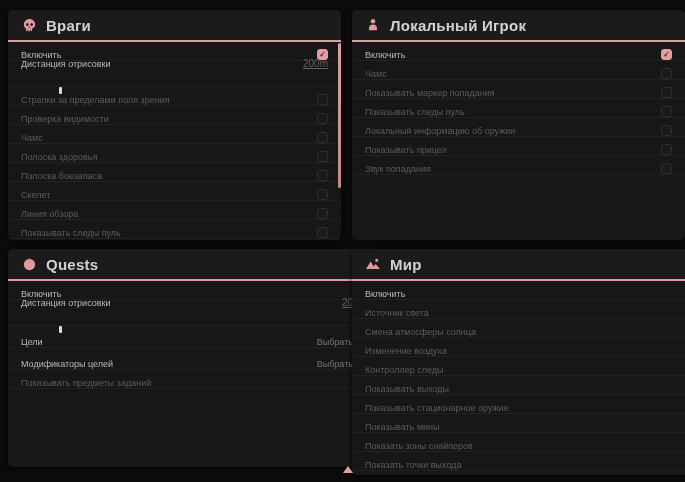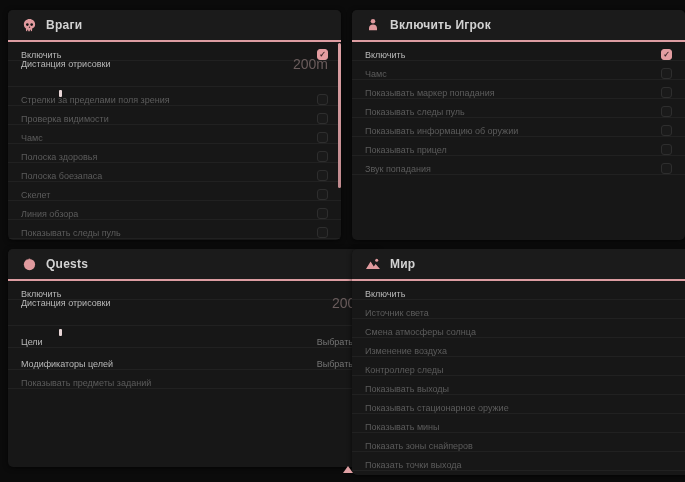--- a/index.html
+++ b/index.html
@@ -10,37 +10,37 @@
   }
   .panel{position:absolute;background:#171717;border-radius:5px;overflow:hidden;
          box-shadow:0 1px 5px rgba(0,0,0,.65);}
   #p1{left:8px;  top:10px;  width:333px;height:230px;}
   #p2{left:352px;top:10px;  width:333px;height:230px;}
   #p3{left:8px;  top:249px; width:372px;height:218px;}
   #p4{left:352px;top:249px; width:376px;height:226px;}
 
   .hdr{height:30px;display:flex;align-items:center;gap:9px;padding:0 13px;background:#1b1b1b;}
   .hdr .ico{width:16px;height:16px;display:flex;align-items:center;justify-content:center;flex:0 0 auto;}
-  .hdr .ttl{font-size:12px;font-weight:700;color:#d2d2d2;letter-spacing:.25px;}
+  .hdr .ttl{font-size:15px;font-weight:700;color:#d2d2d2;letter-spacing:.25px;}
   .divider{height:2px;background:#dd9da2;}
 
   .rows{position:relative;}
   .row{display:flex;align-items:flex-end;justify-content:space-between;
        height:19px;padding:0 13px;border-bottom:1px solid #212121;box-sizing:border-box;}
   .lbl{font-size:9px;color:#5c5c5c;white-space:nowrap;}
   .row.on .lbl{color:#b9b9b9;}
 
   .cb{width:11px;height:11px;border-radius:3px;border:1px solid #2e2e2e;background:#1a1a1a;
       box-sizing:border-box;display:flex;align-items:center;justify-content:center;flex:0 0 auto;}
   .cb.checked{background:#e49da1;border-color:#e49da1;color:#3a2427;font-size:8px;font-weight:700;}
   .cb.checked::after{content:"✓";line-height:1;}
 
   .row.slider-row{height:26px;flex-direction:column;align-items:stretch;justify-content:center;gap:20px;}
   .slider-row .top{display:flex;justify-content:space-between;align-items:center;}
-  .val{font-size:14px;color:#6a5c5c;}
+  .val{font-size:10px;color:#6a5c5c;text-decoration:underline;}
   .slider{position:relative;width:38px;height:3px;background:linear-gradient(90deg,#b57c80,#d49397);
           border-radius:2px;margin-left:1px;}
   .slider .handle{position:absolute;right:-2px;top:-2px;width:3px;height:7px;background:#e8d6d7;border-radius:1px;}
 
   .row.select-row{height:22px;}
   .sel{display:flex;align-items:center;gap:8px;}
   .sel .sel-txt{font-size:9px;color:#757575;padding-left:16px;}
   .chev{width:5px;height:5px;border-right:1.3px solid #8d8d8d;border-bottom:1.3px solid #8d8d8d;
         transform:rotate(45deg);margin-top:-3px;}
 
@@ -120,42 +120,42 @@
 </section>
 
 <section class="panel" id="p2">
   <div class="hdr">
     <span class="ico">
       <svg width="14" height="14" viewBox="0 0 16 16">
         <circle cx="8" cy="3.8" r="2.6" fill="#e09a9e"></circle>
         <path d="M8 7.4c-2.8 0-4.6 1.9-4.6 4.3V14h9.2v-2.3c0-2.4-1.8-4.3-4.6-4.3z" fill="#e09a9e"></path>
       </svg>
     </span>
-    <span class="ttl">Включить Игрок</span>
+    <span class="ttl">Локальный Игрок</span>
   </div>
   <div class="divider"></div>
   <div class="rows">
       <div class="row checkbox-row on">
         <span class="lbl">Включить</span>
         <span class="cb checked"></span>
       </div>
       <div class="row checkbox-row">
         <span class="lbl">Чамс</span>
         <span class="cb"></span>
       </div>
       <div class="row checkbox-row">
         <span class="lbl">Показывать маркер попадания</span>
         <span class="cb"></span>
       </div>
       <div class="row checkbox-row">
         <span class="lbl">Показывать следы пуль</span>
         <span class="cb"></span>
       </div>
       <div class="row checkbox-row">
-        <span class="lbl">Показывать информацию об оружии</span>
+        <span class="lbl">Локальный информацию об оружии</span>
         <span class="cb"></span>
       </div>
       <div class="row checkbox-row">
         <span class="lbl">Показывать прицел</span>
         <span class="cb"></span>
       </div>
       <div class="row checkbox-row">
         <span class="lbl">Звук попадания</span>
         <span class="cb"></span>
       </div>

